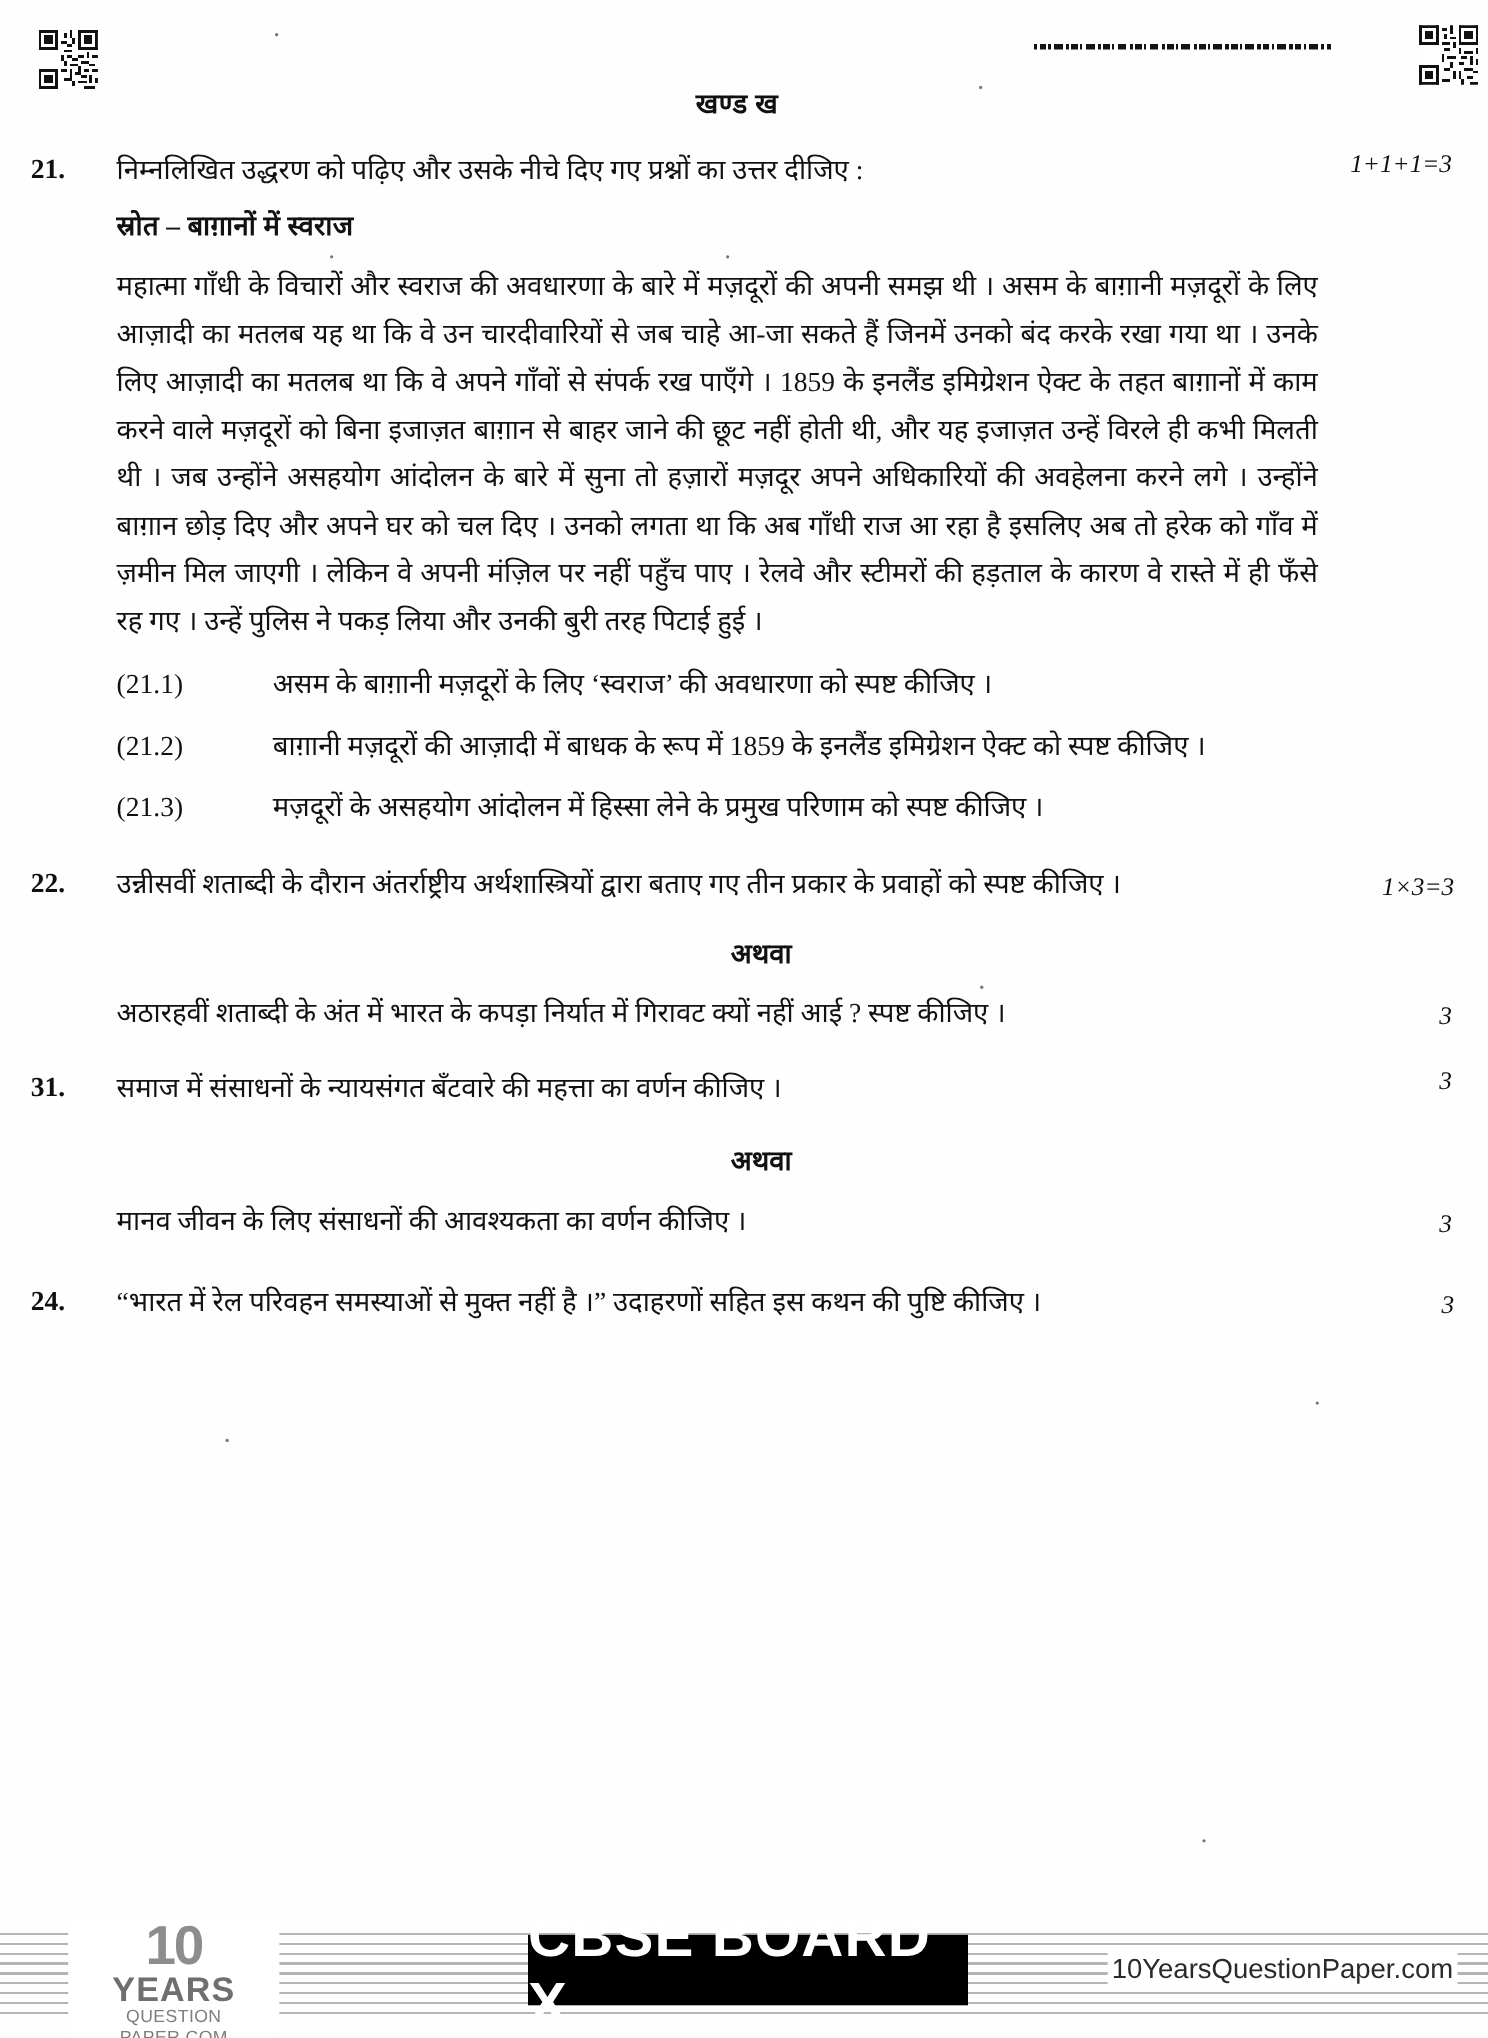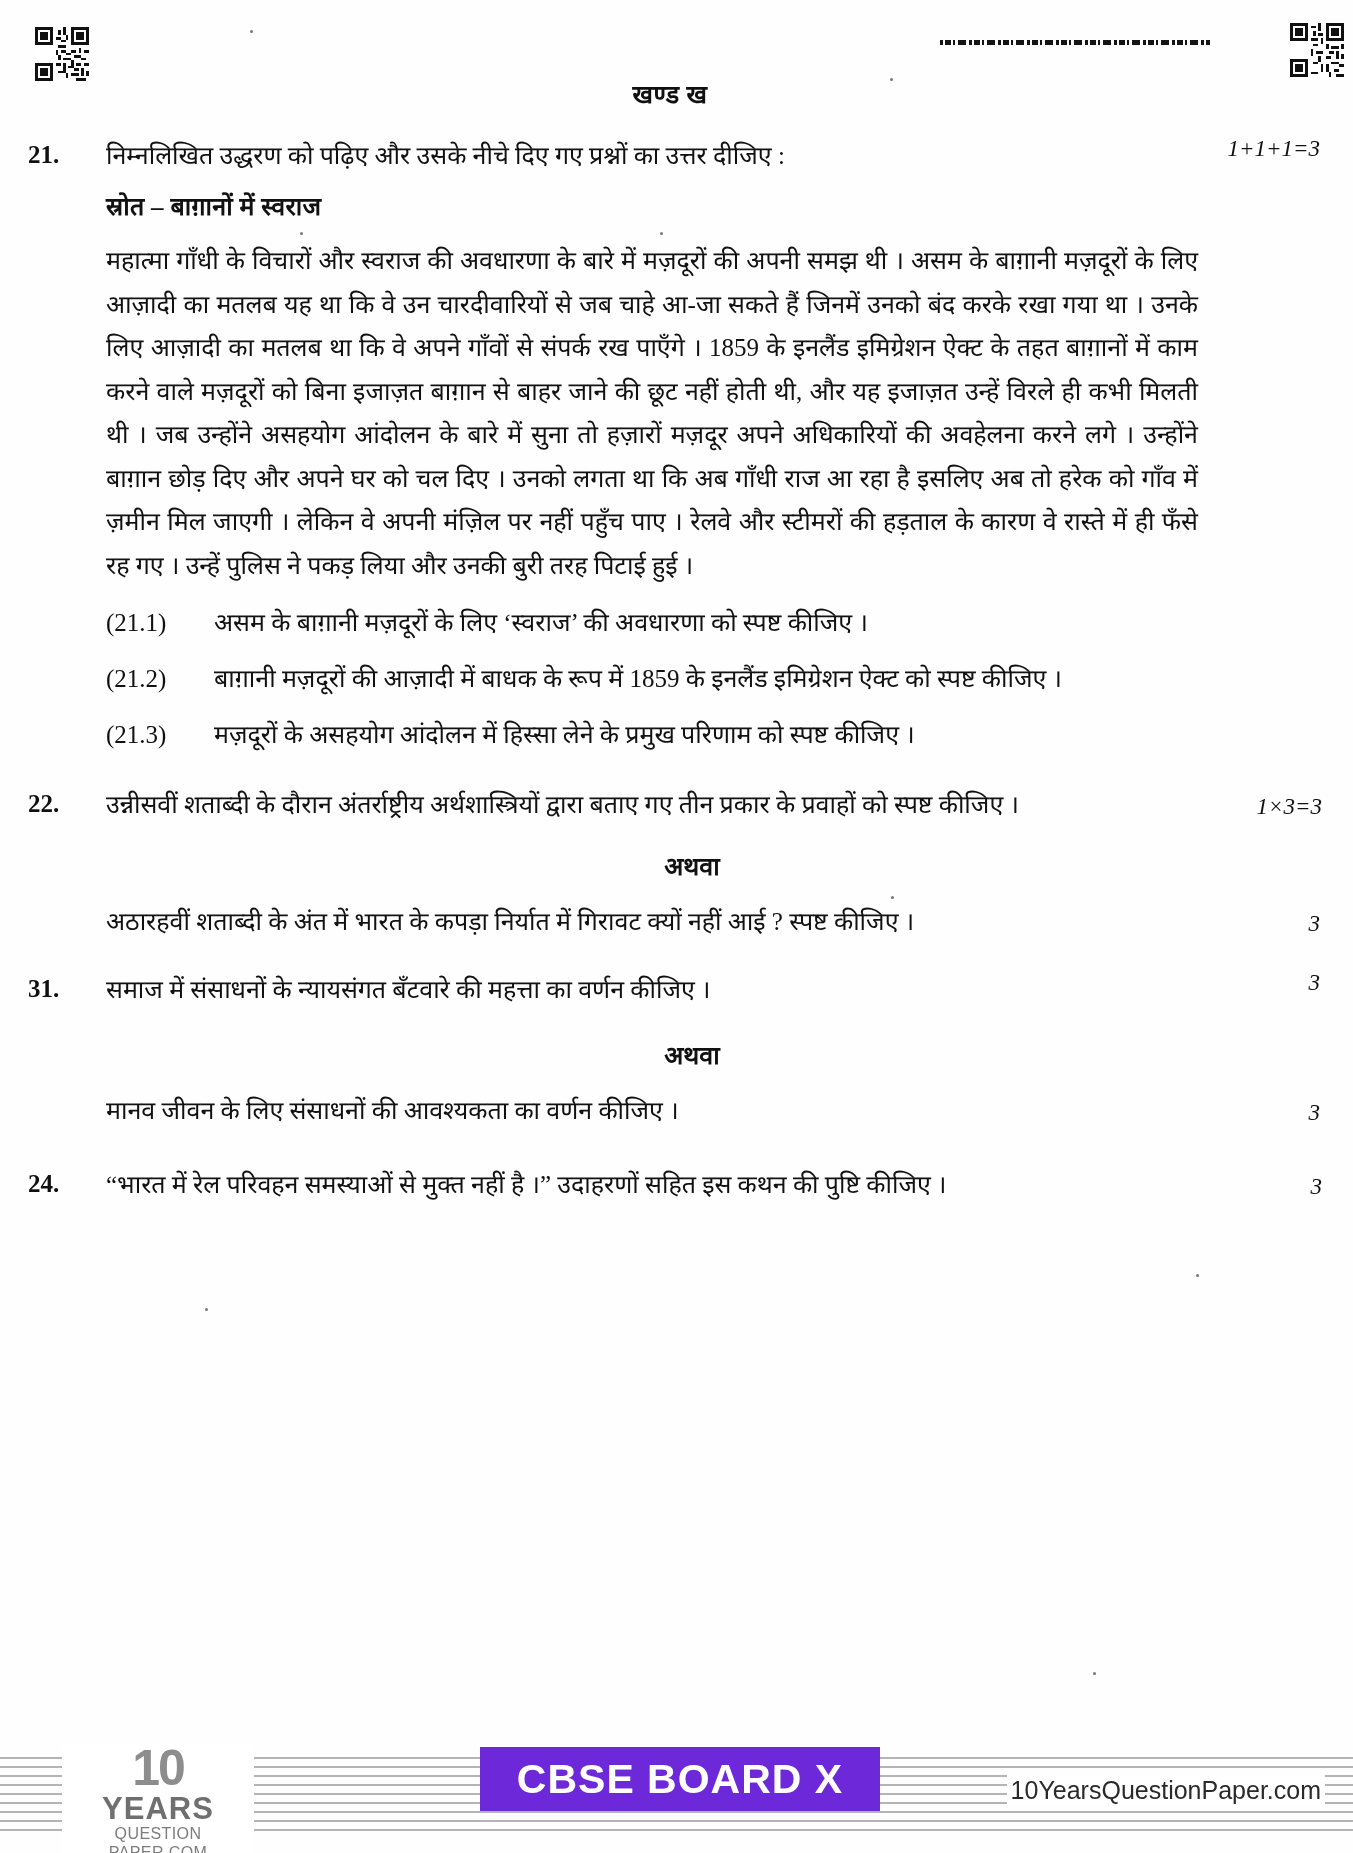--- a/index.html
+++ b/index.html
@@ -124,20 +124,21 @@
     text-justify: inter-word;
     margin-top: 12px;
     padding-right: 8px;
   }
 
   .subq {
     display: flex;
     margin-top: 16px;
     font-size: 25px;
     line-height: 1.6;
+    gap: 34px;
   }
   .subq-num {
     flex: 0 0 108px;
     width: 108px;
   }
   .subq-text {
     flex: 1 1 auto;
   }
 
   .athava {
@@ -207,28 +208,28 @@
   .logo-10y .qp {
     font-family: "Liberation Sans", sans-serif;
     font-size: 16px;
     line-height: 1.2;
     letter-spacing: 0.4px;
     color: #7d7d7d;
   }
   .cbse-badge {
     position: absolute;
     left: 480px;
-    top: 12px;
+    top: 24px;
     width: 400px;
     height: 64px;
-    background: #6d28d9;
+    background: #000000;
     color: #ffffff;
     font-family: "Liberation Sans", sans-serif;
     font-weight: bold;
-    font-size: 41px;
+    font-size: 53px;
     letter-spacing: 1px;
     display: flex;
     align-items: center;
     justify-content: center;
   }
   .site-url {
     position: absolute;
     right: 18px;
     top: 40px;
     font-family: Liberation Sans, sans-serif;

